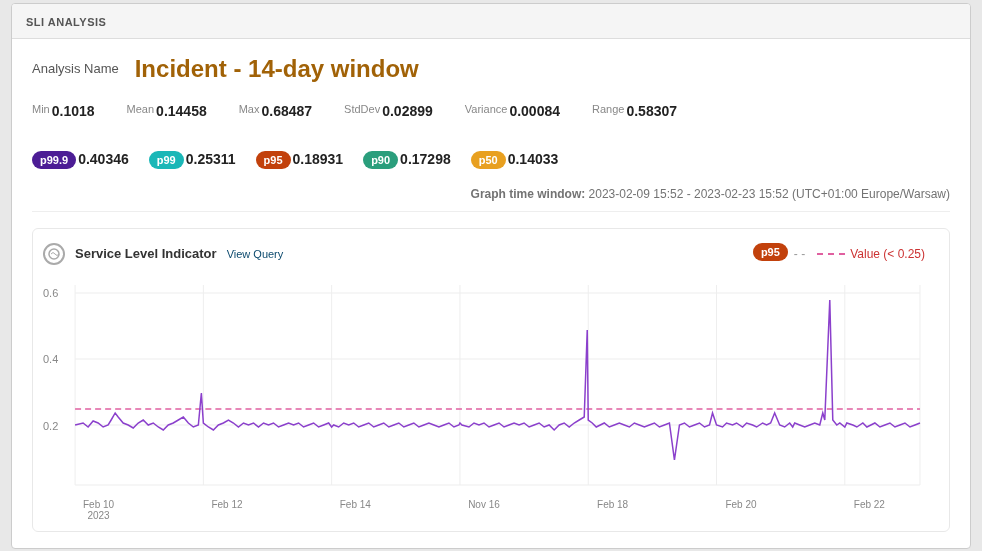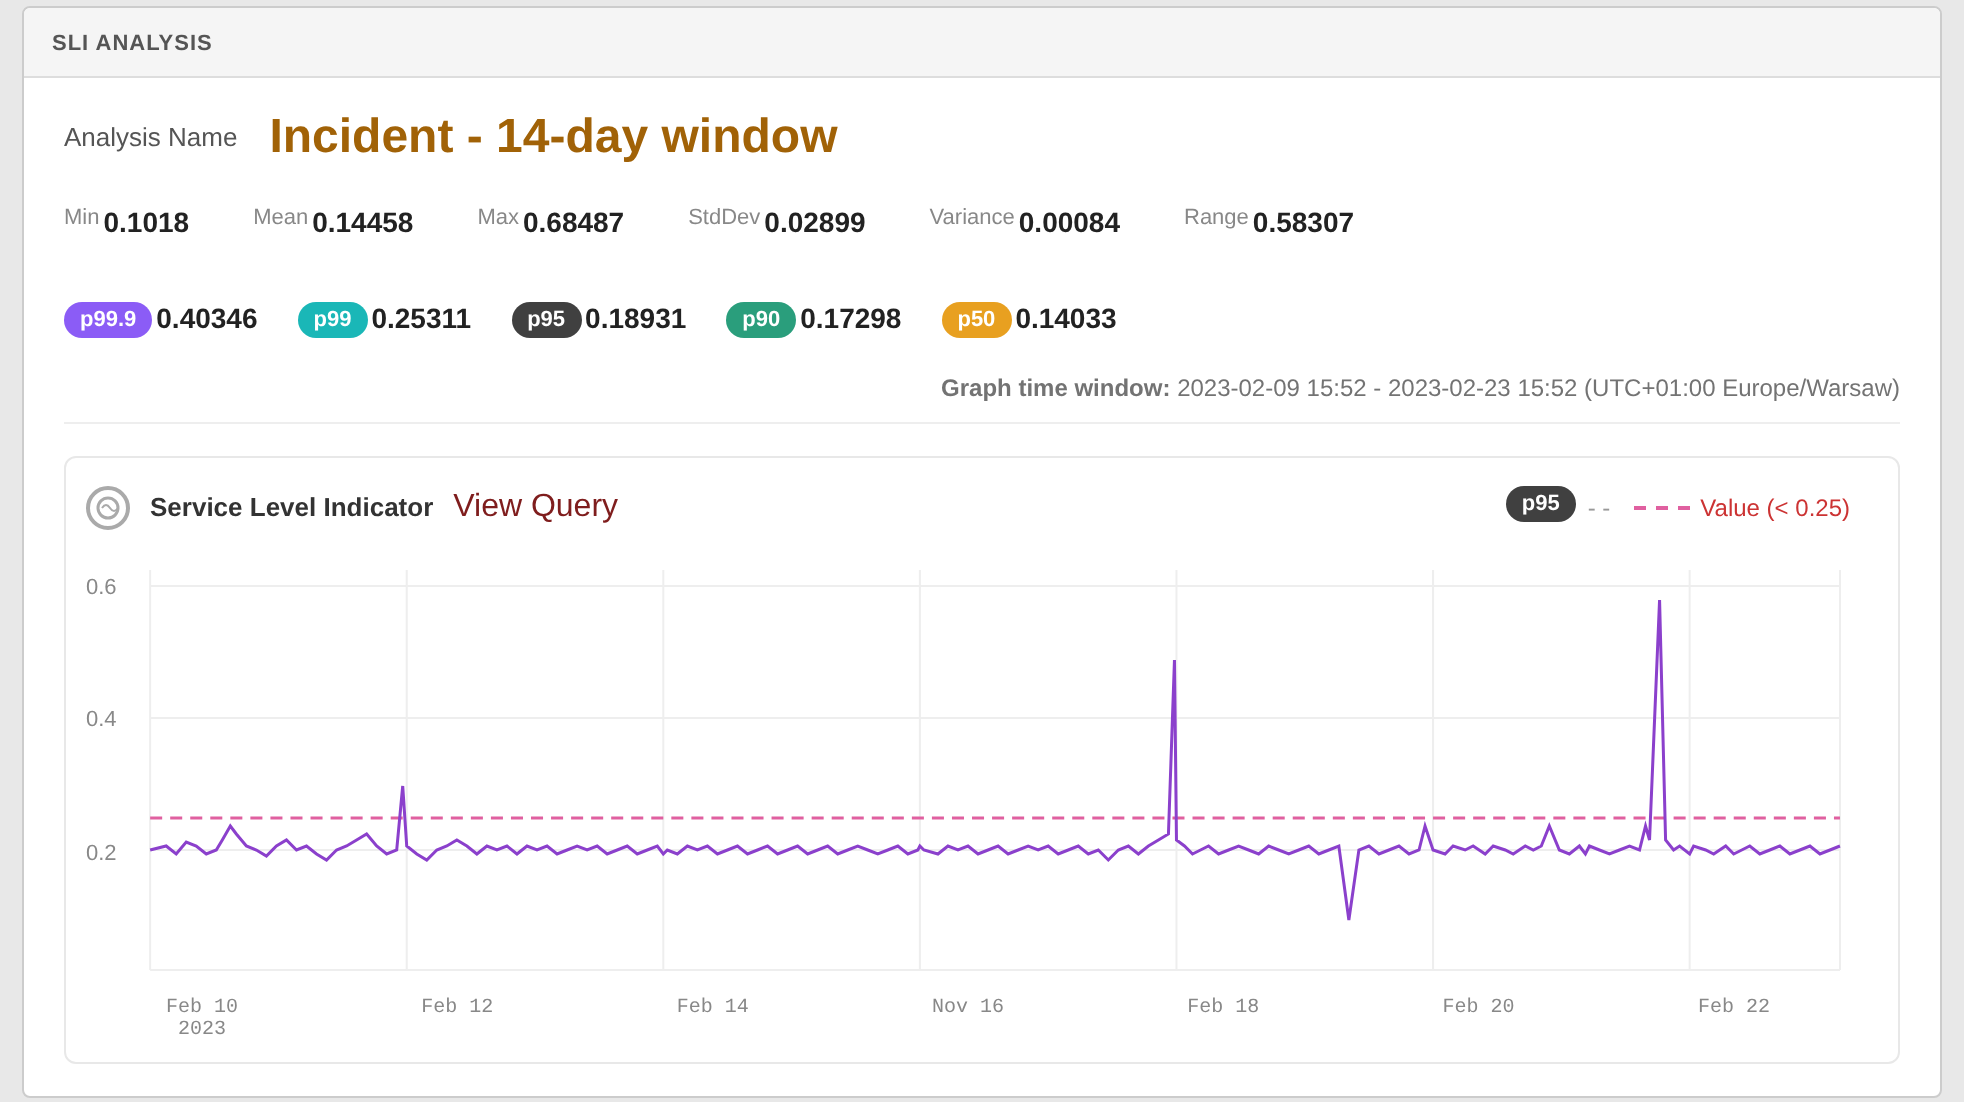--- a/index.html
+++ b/index.html
@@ -74,23 +74,23 @@
       display: inline-flex;
       align-items: center;
       justify-content: center;
       padding: 3px 8px;
       border-radius: 12px;
       font-size: 11px;
       font-weight: 700;
       color: #fff;
       margin-bottom: 4px;
     }
-    .badge-p999 { background: #8b5cf6; }
+    .badge-p999 { background: #4c1d95; }
     .badge-p99  { background: #1ab7b7; }
-    .badge-p95  { background: #404040; }
+    .badge-p95  { background: #c2410c; }
     .badge-p90  { background: #2a9e7c; }
     .badge-p50  { background: #e8a020; }
     .time-window-row {
       text-align: right;
       font-size: 12px;
       color: #737373;
       margin-bottom: 16px;
       padding-bottom: 10px;
       border-bottom: 1px solid #eee;
     }
@@ -123,22 +123,22 @@
       justify-content: center;
       font-size: 9px;
       color: #aaa;
     }
     .chart-title {
       font-size: 13px;
       font-weight: 600;
       color: #333;
     }
     .view-query-link {
-      font-size: 16px;
-      color: #7f1d1d;
+      font-size: 11px;
+      color: #0c4a6e;
       cursor: pointer;
       text-decoration: none;
     }
     .chart-header-right {
       display: flex;
       align-items: center;
       gap: 6px;
       font-size: 12px;
       color: #999;
     }
@@ -159,21 +159,20 @@
       height: 220px;
     }
     svg.chart-svg {
       width: 100%;
       height: 100%;
     }
     .x-labels {
       display: flex;
       justify-content: space-between;
       padding: 4px 40px 0 40px;
-      font-family: Liberation Mono, monospace;
     }
     .x-label {
       font-size: 10px;
       color: #888;
       text-align: center;
     }
     .x-label span {
       display: block;
     }
   </style>

